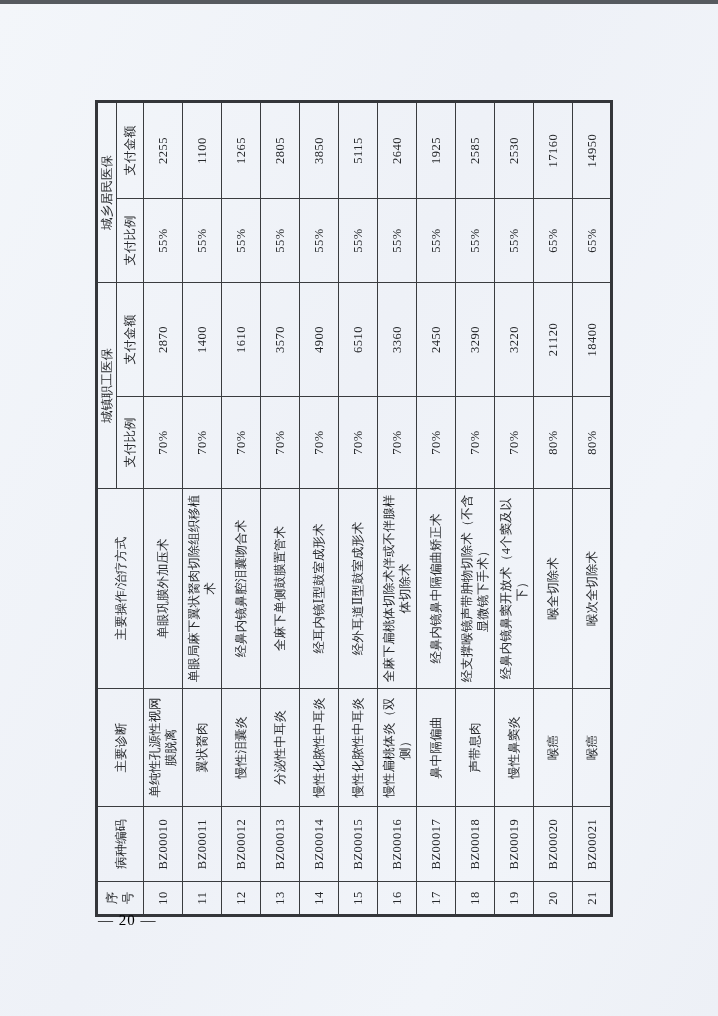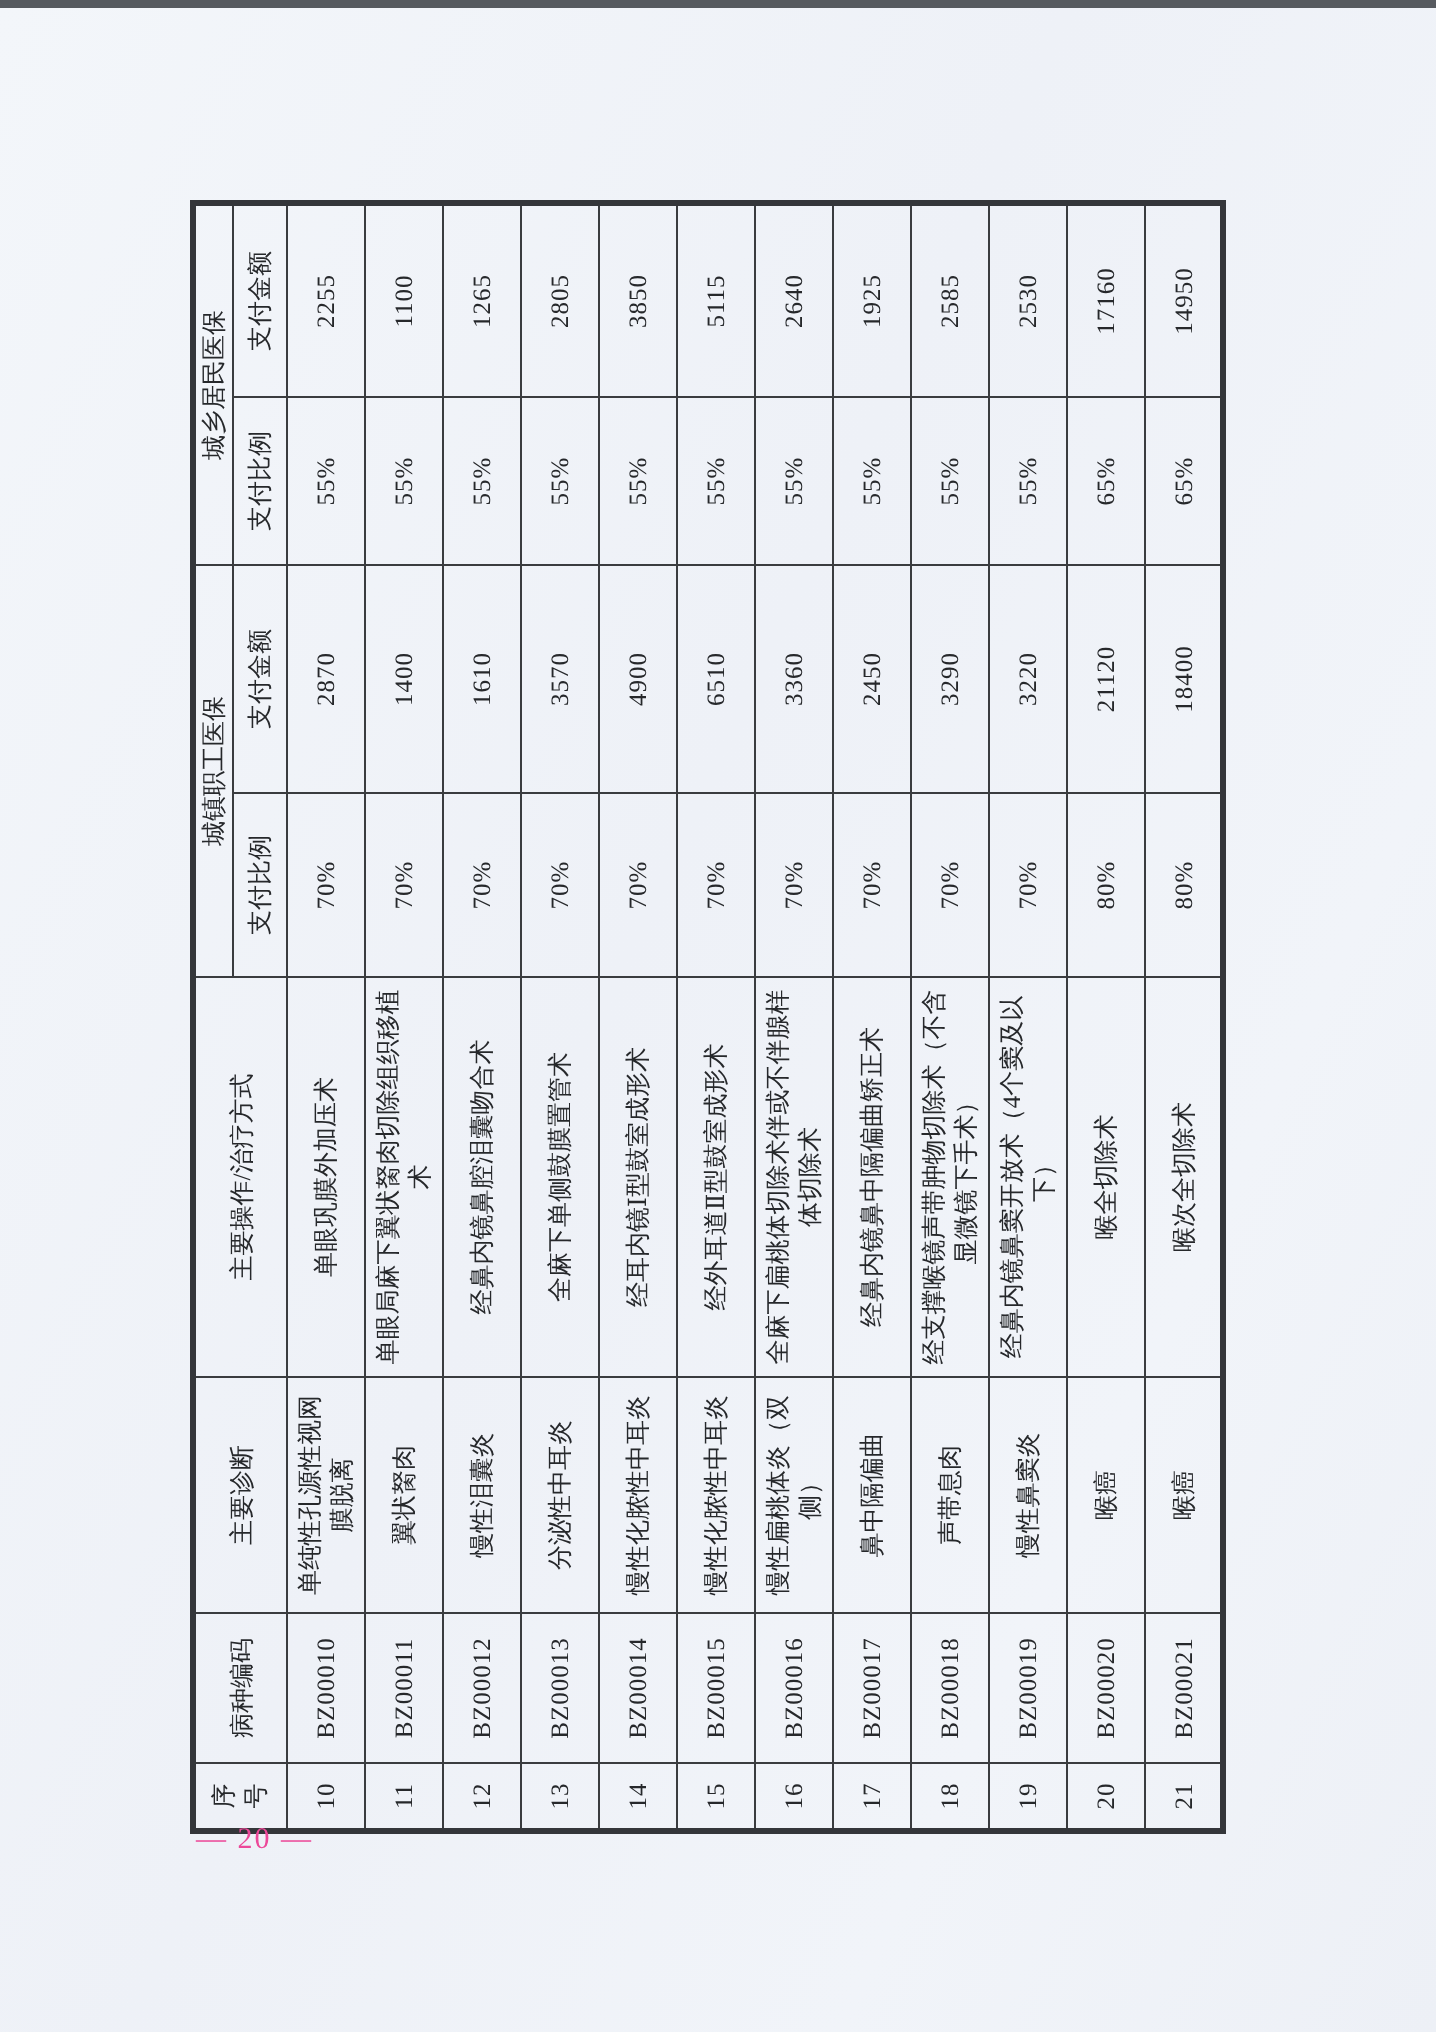--- a/index.html
+++ b/index.html
@@ -37,21 +37,21 @@
   tr.hrow2{height:27px;}
   tr.data-row{height:39px;}
   td.c-op{text-align:left;padding:2px 6px;}
   td.c-num{letter-spacing:0.5px;}
   .stack{
     display:inline-block;width:1.15em;word-break:break-all;
     line-height:1.25;text-align:center;
   }
   .page-number{
     position:absolute;left:98px;top:912px;
-    font-size:15px;letter-spacing:1px;color:#ec4899;
+    font-size:15px;letter-spacing:1px;color:#000000;
     white-space:nowrap;
   }
 </style>
 </head>
 <body>
 
 <div class="scan-top-line"></div>
 
 <div class="table-rot">
   <table class="med">

